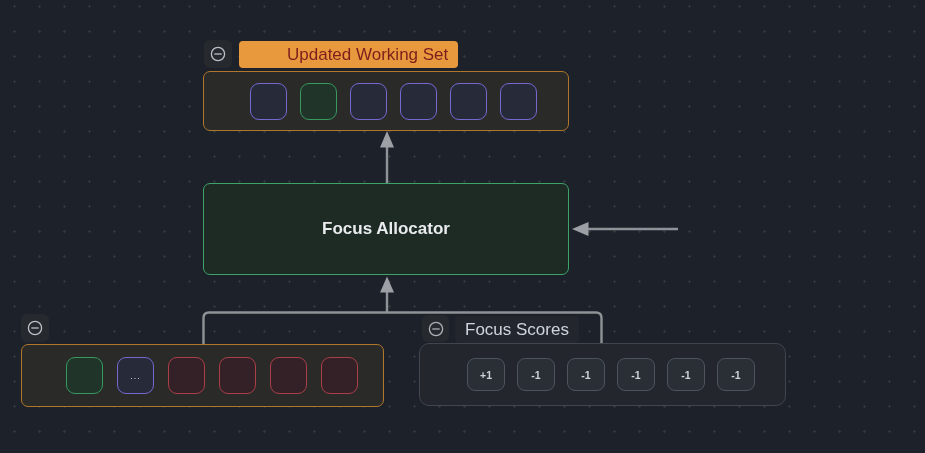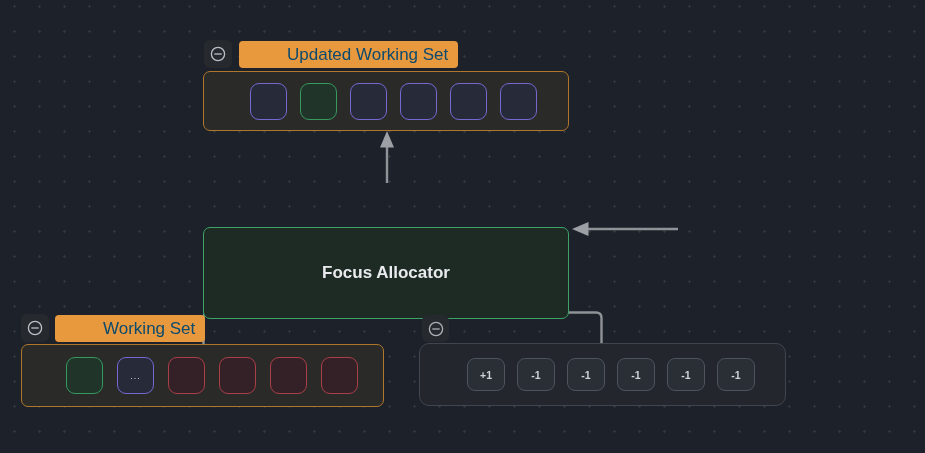--- a/index.html
+++ b/index.html
@@ -14,21 +14,21 @@
   svg.connectors{position:absolute;left:0;top:0;z-index:1;}
   .abs{position:absolute;z-index:2;}
   .collapse-btn{
     width:28px;height:28px;border-radius:6px;background:#26292e;
     display:flex;align-items:center;justify-content:center;cursor:pointer;
   }
   .group-label{
     height:27px;line-height:27px;padding:0 10px;border-radius:4px;
     font-size:17px;white-space:nowrap;cursor:pointer;
   }
-  .group-label.orange{background:#e9993d;color:#0c4a6e;padding-left:48px;}
+  .group-label.orange{background:#e9993d;color:#7f1d1d;padding-left:48px;}
   .group-label.dark{background:#23262d;color:#ced5dd;}
   .group-box{
     border-radius:7px;display:flex;align-items:center;
   }
   .group-box.orange-border{background:#2a2a29;border:1.5px solid #b0762b;}
   .group-box.gray-border{background:#23262c;border:1.3px solid #41464e;border-radius:10px;}
   .tok{
     width:37px;height:37px;border-radius:9px;border:1.5px solid #7668d0;background:#262a39;
     flex:0 0 auto;display:flex;align-items:center;justify-content:center;
     font-size:9px;color:#d6d9de;letter-spacing:1px;cursor:pointer;
@@ -36,21 +36,21 @@
   .tok-green{border-color:#36995e;background:#203429;}
   .tok-red{border-color:#a93f47;background:#342127;}
   .tok-purple{border-color:#7668d0;background:#262a39;}
   .chip{
     width:38px;height:33px;border-radius:8px;border:1.3px solid #4d545d;background:#2a2e35;
     flex:0 0 auto;display:flex;align-items:center;justify-content:center;
     font-size:10.5px;font-weight:bold;color:#ced3d9;cursor:pointer;
   }
   .node{
     border-radius:7px;display:flex;align-items:center;justify-content:center;
-    font-weight:bold;font-size:17px;color:#e9ebee;cursor:pointer;margin-top:44px;
+    font-weight:bold;font-size:17px;color:#e9ebee;cursor:pointer;
   }
   .node.green{background:#1e2b25;border:1.5px solid #3da468;}
   .node.orange{background:#2b2a27;border:1.5px solid #bd7e2f;}
 </style>
 </head>
 <body>
 
 <div id="canvas">
 
   <svg class="connectors" width="925" height="453" viewBox="0 0 925 453">
@@ -84,36 +84,36 @@
 
   <div class="abs node green" style="left:203px;top:183px;width:366px;height:92px">Focus Allocator</div>
 
 
   <div class="abs collapse-btn" style="left:21px;top:314px">
     <svg width="16" height="16" viewBox="0 0 16 16">
       <circle cx="8" cy="8" r="6.6" fill="none" stroke="#bac1c9" stroke-width="1.3"></circle>
       <line x1="4.3" y1="8" x2="11.7" y2="8" stroke="#bac1c9" stroke-width="1.3"></line>
     </svg>
   </div>
-  <div class="abs group-label orange" style="left:55px;top:315px">Working Set</div>
   <div class="abs group-box orange-border" style="left:21px;top:344px;width:363px;height:63px;padding-left:44px;gap:14px">
       <div class="tok tok-green"></div>
       <div class="tok tok-purple">...</div>
       <div class="tok tok-red"></div>
       <div class="tok tok-red"></div>
       <div class="tok tok-red"></div>
       <div class="tok tok-red"></div>
     </div>
 
   <div class="abs collapse-btn" style="left:422px;top:315px;width:27px;height:27px">
     <svg width="16" height="16" viewBox="0 0 16 16">
       <circle cx="8" cy="8" r="6.6" fill="none" stroke="#aab1b9" stroke-width="1.3"></circle>
       <line x1="4.3" y1="8" x2="11.7" y2="8" stroke="#aab1b9" stroke-width="1.3"></line>
     </svg>
   </div>
+  <div class="abs group-label dark" style="left:455px;top:316px">Focus Scores</div>
   <div class="abs group-box gray-border" style="left:419px;top:343px;width:367px;height:63px;padding-left:47px;gap:12px" id="fs-chips">
       <div class="chip">+1</div>
       <div class="chip">-1</div>
       <div class="chip">-1</div>
       <div class="chip">-1</div>
       <div class="chip">-1</div>
       <div class="chip">-1</div>
     </div>
 
 </div>

